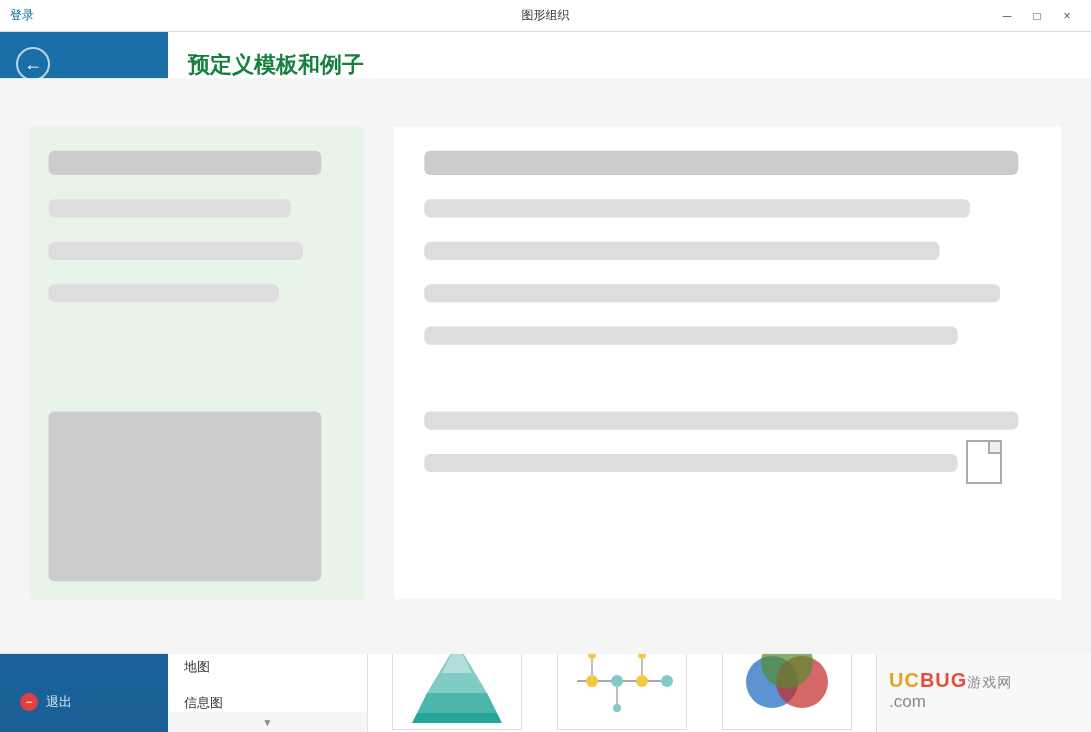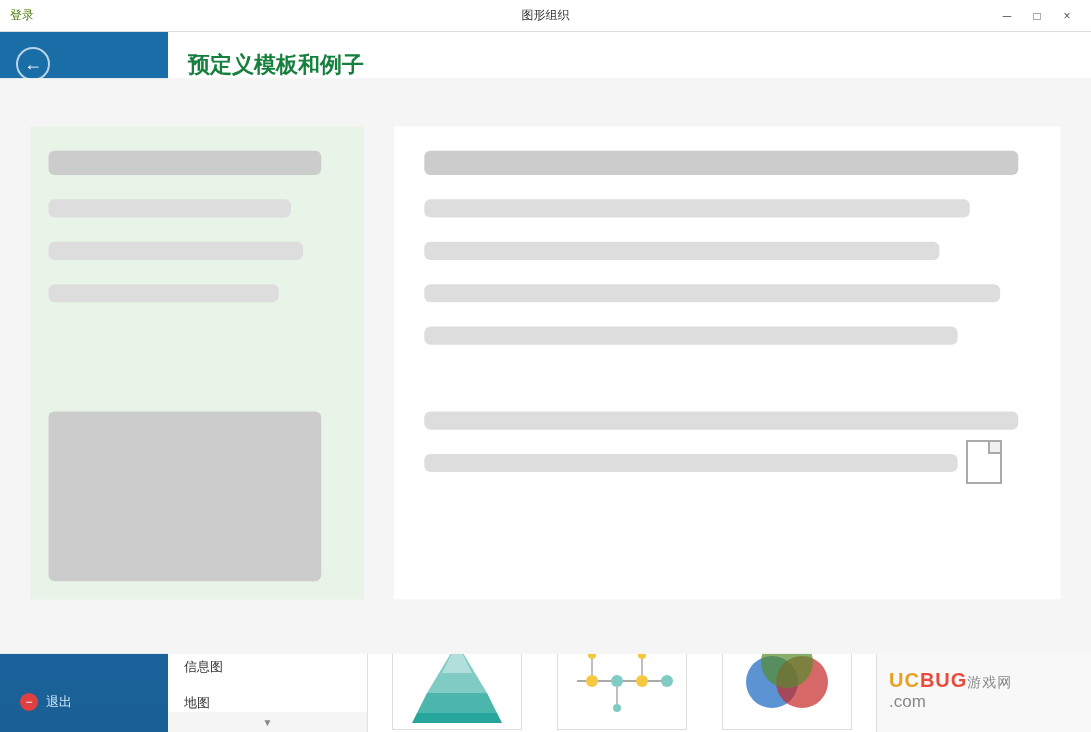--- a/index.html
+++ b/index.html
@@ -32,21 +32,21 @@
       width: 28px;
       height: 28px;
       display: flex;
       align-items: center;
       justify-content: center;
       font-size: 12px;
       cursor: pointer;
       color: #555;
     }
     .login-btn {
-      color: #4d7c0f;
+      color: #0369a1;
       font-size: 12px;
       cursor: pointer;
       margin-right: 120px;
     }
 
     
     .app-body {
       display: flex;
       height: calc(732px - 32px);
     }
@@ -432,22 +432,22 @@
         <div class="category-item">剪切画</div>
         <div class="category-item">数据库</div>
         <div class="category-item">工程</div>
         <div class="category-item">时装设计</div>
         <div class="category-item">平面布置图</div>
         <div class="category-item">流程图</div>
         <div class="category-item">表格</div>
         <div class="category-item">平面设计</div>
         <div class="category-item">图形组织</div>
         <div class="category-item">工业自动化</div>
+        <div class="category-item">地图</div>
         <div class="category-item">信息图</div>
-        <div class="category-item">地图</div>
         <div class="category-item">思维导图</div>
 
         <div class="scroll-arrow">▼</div>
       </div>
 
       <div class="templates-panel">
         <div class="section-label">模板</div>
         <div class="templates-grid">
 
           <div class="template-item">

